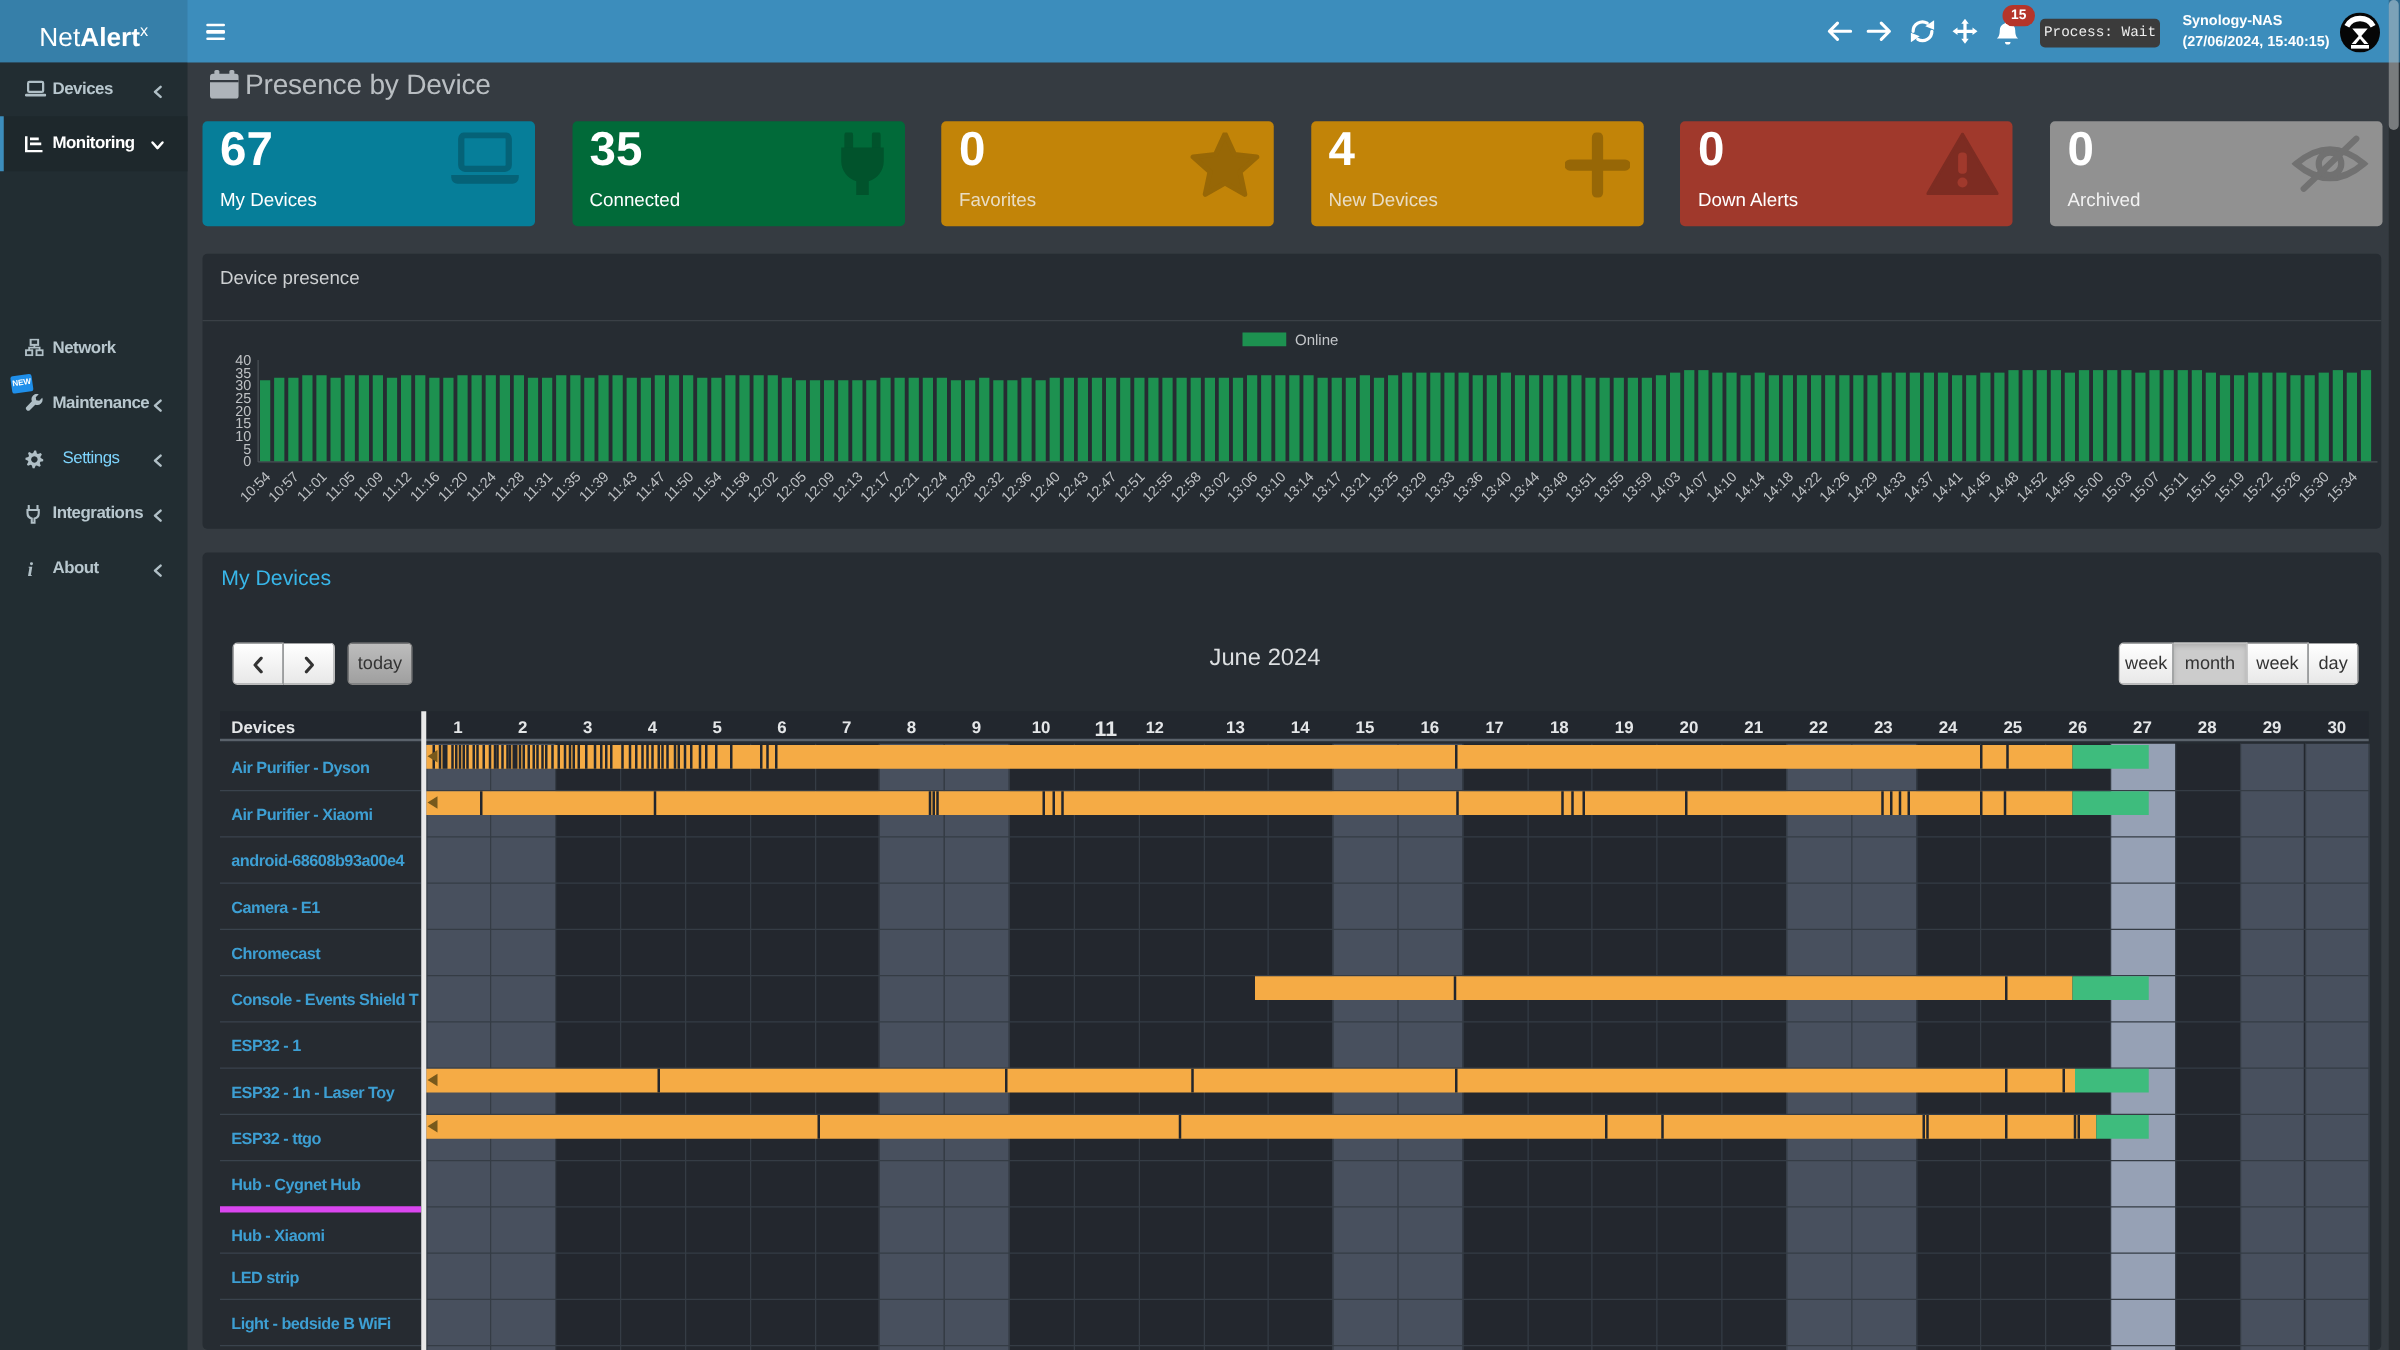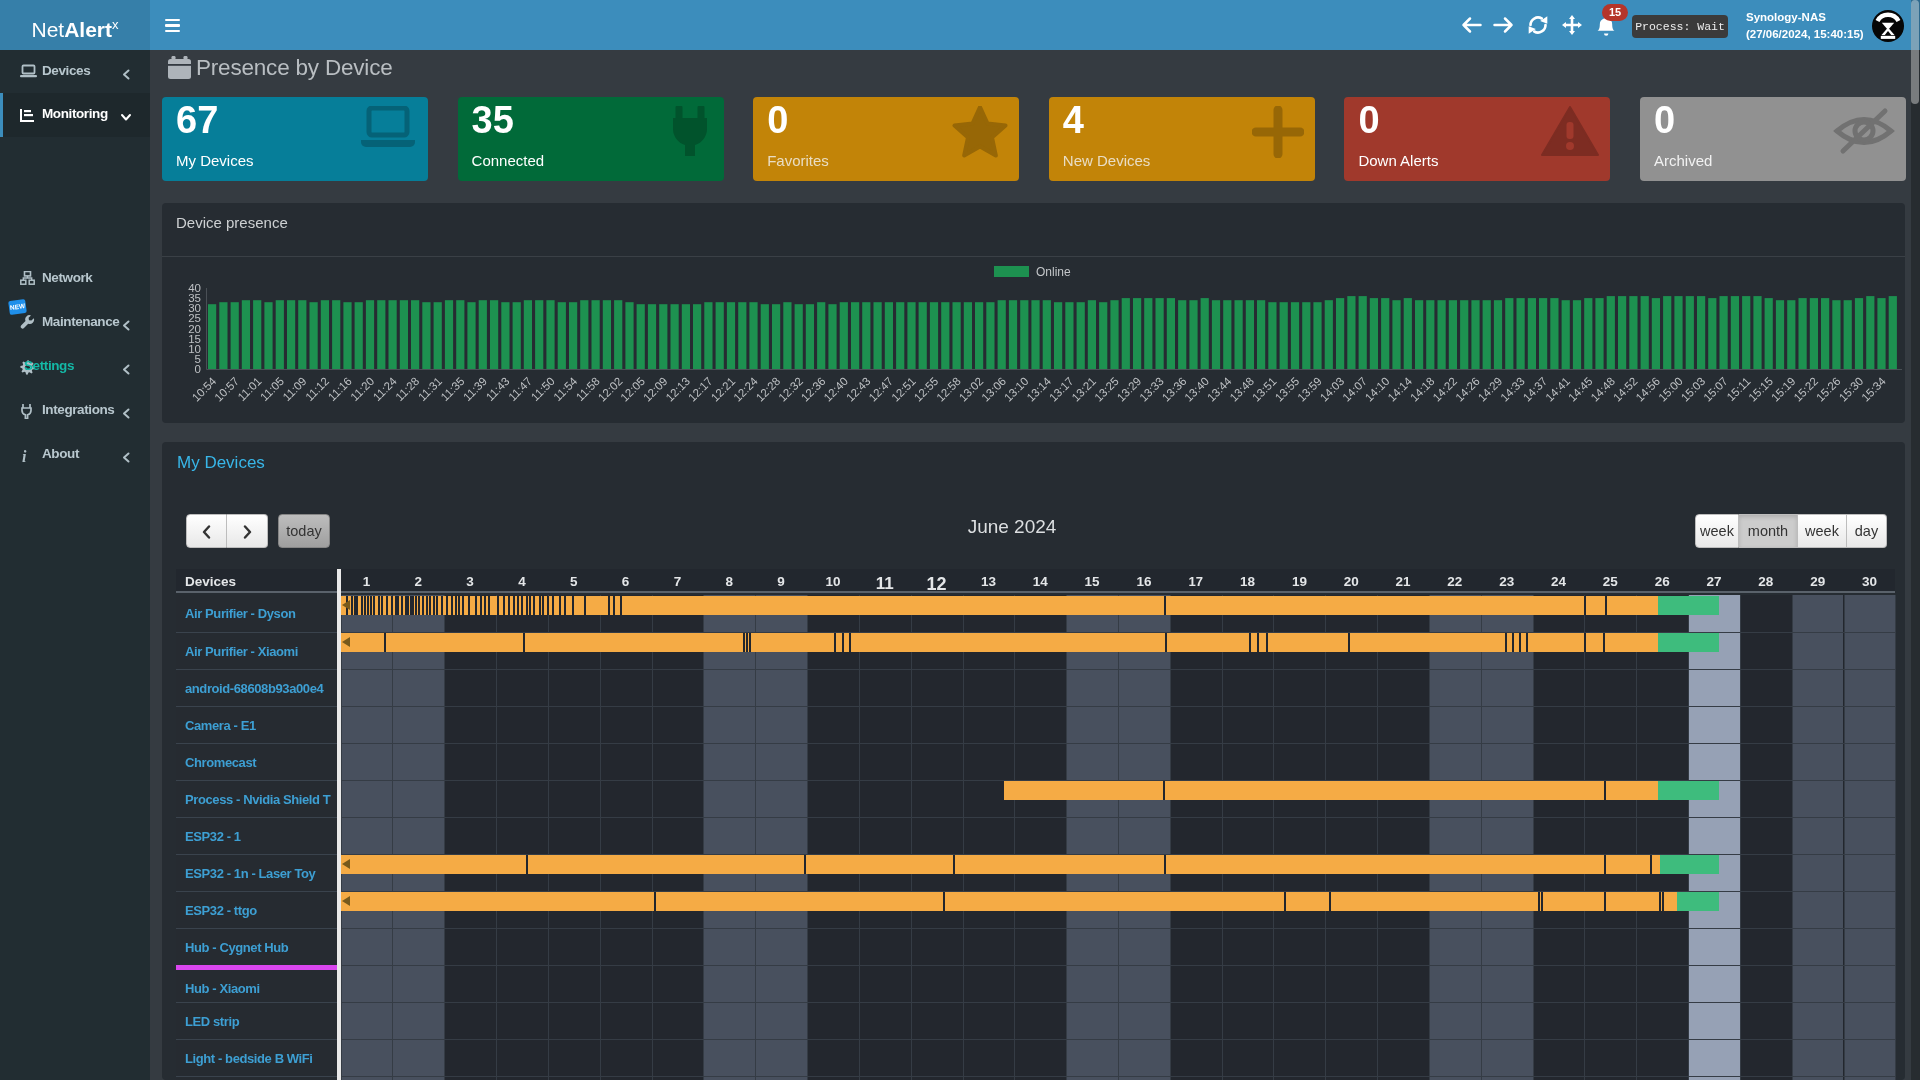--- a/index.html
+++ b/index.html
@@ -83,21 +83,21 @@
         </svg></span>
       <span style="position:absolute;left:42px;top:14px;font-size:13.5px;font-weight:bold;letter-spacing:-0.4px;color:#b8c7ce;white-space:nowrap">Maintenance</span>
       <span style="position:absolute;right:18px;top:17px"><svg width="11" height="11" viewBox="0 0 11 11" style="">
           <path d="M7.5 1.5 L3 5.5 L7.5 9.5" stroke="#b0bfc6" stroke-width="2" fill="none" stroke-linecap="round" stroke-linejoin="round"></path>
         </svg></span>
     </div>
 <div style="position:absolute;left:0;top:295px;width:150px;height:44px;">
       <span style="position:absolute;left:20px;top:15px"><svg width="15" height="15" viewBox="0 0 15 15" style="">
           <path d="M7.50 0.30L8.90 0.44L9.49 2.70L10.39 3.18L12.59 2.41L13.49 3.50L12.30 5.51L12.60 6.49L14.70 7.50L14.56 8.90L12.30 9.49L11.82 10.39L12.59 12.59L11.50 13.49L9.49 12.30L8.51 12.60L7.50 14.70L6.10 14.56L5.51 12.30L4.61 11.82L2.41 12.59L1.51 11.50L2.70 9.49L2.40 8.51L0.30 7.50L0.44 6.10L2.70 5.51L3.18 4.61L2.41 2.41L3.50 1.51L5.51 2.70L6.49 2.40L7.50 0.30Z M7.50 4.90 a2.6 2.6 0 1 0 0.01 0 Z" fill="#b0bfc6" fill-rule="evenodd"></path>
         </svg></span>
-      <span style="position:absolute;left:24px;top:13px;font-size:13.5px;font-weight:bold;letter-spacing:-0.4px;color:#14b8a6;white-space:nowrap">Settings</span>
+      <span style="position:absolute;left:50px;top:13px;font-size:13.5px;font-weight:normal;letter-spacing:-0.4px;color:#7dd3fc;white-space:nowrap">Settings</span>
       <span style="position:absolute;right:18px;top:16px"><svg width="11" height="11" viewBox="0 0 11 11" style="">
           <path d="M7.5 1.5 L3 5.5 L7.5 9.5" stroke="#b0bfc6" stroke-width="2" fill="none" stroke-linecap="round" stroke-linejoin="round"></path>
         </svg></span>
     </div>
 <div style="position:absolute;left:0;top:339px;width:150px;height:44px;">
       <span style="position:absolute;left:20px;top:15px"><svg width="13" height="15" viewBox="0 0 13 15" style="">
           <path d="M3 0.5 V4 M10 0.5 V4 M2 4 H11 V6.5 A4.5 4.5 0 0 1 7.6 10.8 V14.5 H5.4 V10.8 A4.5 4.5 0 0 1 2 6.5 Z" stroke="#b0bfc6" stroke-width="1.7" fill="none" stroke-linecap="round"></path>
         </svg></span>
       <span style="position:absolute;left:42px;top:13px;font-size:13.5px;font-weight:bold;letter-spacing:-0.4px;color:#b8c7ce;white-space:nowrap">Integrations</span>
       <span style="position:absolute;right:18px;top:16px"><svg width="11" height="11" viewBox="0 0 11 11" style="">
@@ -435,21 +435,21 @@
 <div style="position:absolute;left:242.2px;top:5px;width:40px;margin-left:-20px;text-align:center;font-size:13.5px;font-weight:bold;color:#e4e6e8">2</div>
 <div style="position:absolute;left:294.1px;top:5px;width:40px;margin-left:-20px;text-align:center;font-size:13.5px;font-weight:bold;color:#e4e6e8">3</div>
 <div style="position:absolute;left:345.9px;top:5px;width:40px;margin-left:-20px;text-align:center;font-size:13.5px;font-weight:bold;color:#e4e6e8">4</div>
 <div style="position:absolute;left:397.7px;top:5px;width:40px;margin-left:-20px;text-align:center;font-size:13.5px;font-weight:bold;color:#e4e6e8">5</div>
 <div style="position:absolute;left:449.6px;top:5px;width:40px;margin-left:-20px;text-align:center;font-size:13.5px;font-weight:bold;color:#e4e6e8">6</div>
 <div style="position:absolute;left:501.4px;top:5px;width:40px;margin-left:-20px;text-align:center;font-size:13.5px;font-weight:bold;color:#e4e6e8">7</div>
 <div style="position:absolute;left:553.2px;top:5px;width:40px;margin-left:-20px;text-align:center;font-size:13.5px;font-weight:bold;color:#e4e6e8">8</div>
 <div style="position:absolute;left:605.1px;top:5px;width:40px;margin-left:-20px;text-align:center;font-size:13.5px;font-weight:bold;color:#e4e6e8">9</div>
 <div style="position:absolute;left:656.9px;top:5px;width:40px;margin-left:-20px;text-align:center;font-size:13.5px;font-weight:bold;color:#e4e6e8">10</div>
 <div style="position:absolute;left:708.7px;top:5px;width:40px;margin-left:-20px;text-align:center;font-size:17px;font-weight:bold;color:#e4e6e8">11</div>
-<div style="position:absolute;left:760.5px;top:5px;width:40px;margin-left:-20px;text-align:center;font-size:18px;font-weight:bold;color:#e4e6e8">12</div>
+<div style="position:absolute;left:760.5px;top:5px;width:40px;margin-left:-20px;text-align:left;font-size:13px;font-weight:bold;color:#e4e6e8">12</div>
 <div style="position:absolute;left:812.4px;top:5px;width:40px;margin-left:-20px;text-align:center;font-size:13.5px;font-weight:bold;color:#e4e6e8">13</div>
 <div style="position:absolute;left:864.2px;top:5px;width:40px;margin-left:-20px;text-align:center;font-size:13.5px;font-weight:bold;color:#e4e6e8">14</div>
 <div style="position:absolute;left:916.0px;top:5px;width:40px;margin-left:-20px;text-align:center;font-size:13.5px;font-weight:bold;color:#e4e6e8">15</div>
 <div style="position:absolute;left:967.9px;top:5px;width:40px;margin-left:-20px;text-align:center;font-size:13.5px;font-weight:bold;color:#e4e6e8">16</div>
 <div style="position:absolute;left:1019.7px;top:5px;width:40px;margin-left:-20px;text-align:center;font-size:13px;font-weight:bold;color:#e4e6e8">17</div>
 <div style="position:absolute;left:1071.5px;top:5px;width:40px;margin-left:-20px;text-align:center;font-size:13.5px;font-weight:bold;color:#e4e6e8">18</div>
 <div style="position:absolute;left:1123.4px;top:5px;width:40px;margin-left:-20px;text-align:center;font-size:13.5px;font-weight:bold;color:#e4e6e8">19</div>
 <div style="position:absolute;left:1175.2px;top:5px;width:40px;margin-left:-20px;text-align:center;font-size:13.5px;font-weight:bold;color:#e4e6e8">20</div>
 <div style="position:absolute;left:1227.0px;top:5px;width:40px;margin-left:-20px;text-align:center;font-size:13.5px;font-weight:bold;color:#e4e6e8">21</div>
 <div style="position:absolute;left:1278.8px;top:5px;width:40px;margin-left:-20px;text-align:center;font-size:13.5px;font-weight:bold;color:#e4e6e8">22</div>
@@ -528,21 +528,21 @@
 <div style="position:absolute;left:0;top:74.0px;width:100%;height:37.0px;border-top:1px solid #3a434d;">
         <span style="position:absolute;left:9px;top:11px;font-size:13px;font-weight:bold;letter-spacing:-0.4px;color:#3d9fd3;white-space:nowrap">android-68608b93a00e4</span>
       </div>
 <div style="position:absolute;left:0;top:111.0px;width:100%;height:37.0px;border-top:1px solid #3a434d;">
         <span style="position:absolute;left:9px;top:11px;font-size:13px;font-weight:bold;letter-spacing:-0.4px;color:#3d9fd3;white-space:nowrap">Camera - E1</span>
       </div>
 <div style="position:absolute;left:0;top:148.0px;width:100%;height:37.0px;border-top:1px solid #3a434d;">
         <span style="position:absolute;left:9px;top:11px;font-size:13px;font-weight:bold;letter-spacing:-0.4px;color:#3d9fd3;white-space:nowrap">Chromecast</span>
       </div>
 <div style="position:absolute;left:0;top:185.0px;width:100%;height:37.0px;border-top:1px solid #3a434d;">
-        <span style="position:absolute;left:9px;top:11px;font-size:13px;font-weight:bold;letter-spacing:-0.4px;color:#3d9fd3;white-space:nowrap">Process - Nvidia Shield T</span>
+        <span style="position:absolute;left:9px;top:11px;font-size:13px;font-weight:bold;letter-spacing:-0.4px;color:#3d9fd3;white-space:nowrap">Console - Events Shield T</span>
       </div>
 <div style="position:absolute;left:0;top:222.0px;width:100%;height:37.0px;border-top:1px solid #3a434d;">
         <span style="position:absolute;left:9px;top:11px;font-size:13px;font-weight:bold;letter-spacing:-0.4px;color:#3d9fd3;white-space:nowrap">ESP32 - 1</span>
       </div>
 <div style="position:absolute;left:0;top:259.0px;width:100%;height:37.0px;border-top:1px solid #3a434d;">
         <span style="position:absolute;left:9px;top:11px;font-size:13px;font-weight:bold;letter-spacing:-0.4px;color:#3d9fd3;white-space:nowrap">ESP32 - 1n - Laser Toy</span>
       </div>
 <div style="position:absolute;left:0;top:296.0px;width:100%;height:37.0px;border-top:1px solid #3a434d;">
         <span style="position:absolute;left:9px;top:11px;font-size:13px;font-weight:bold;letter-spacing:-0.4px;color:#3d9fd3;white-space:nowrap">ESP32 - ttgo</span>
       </div>

